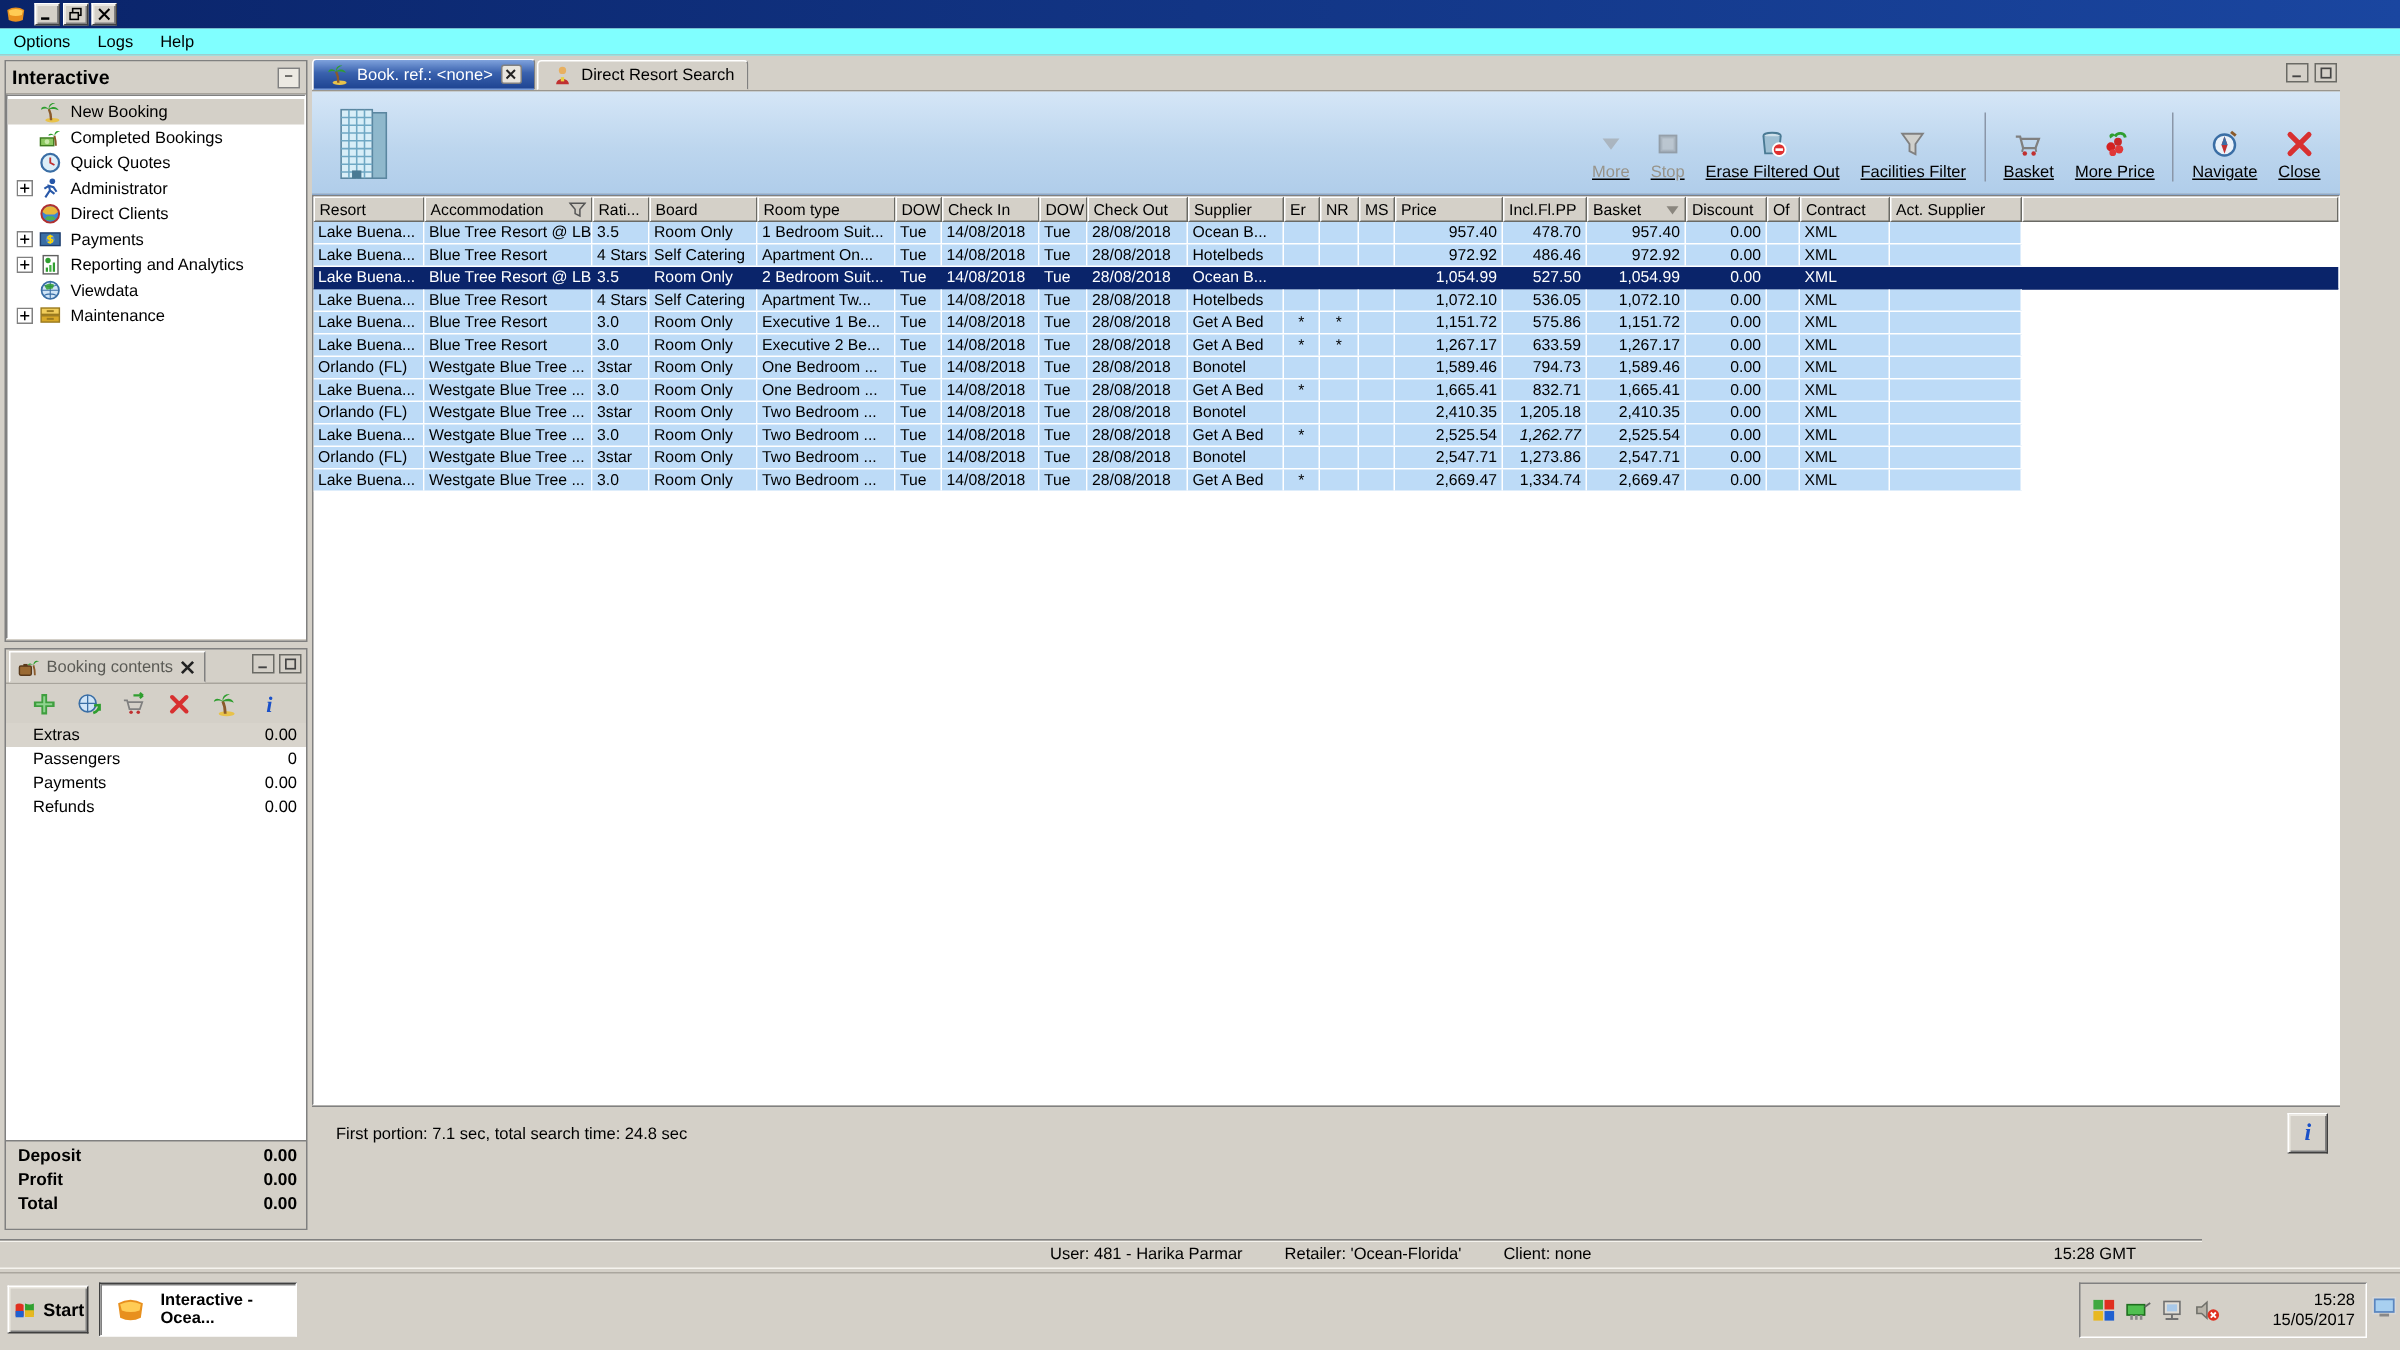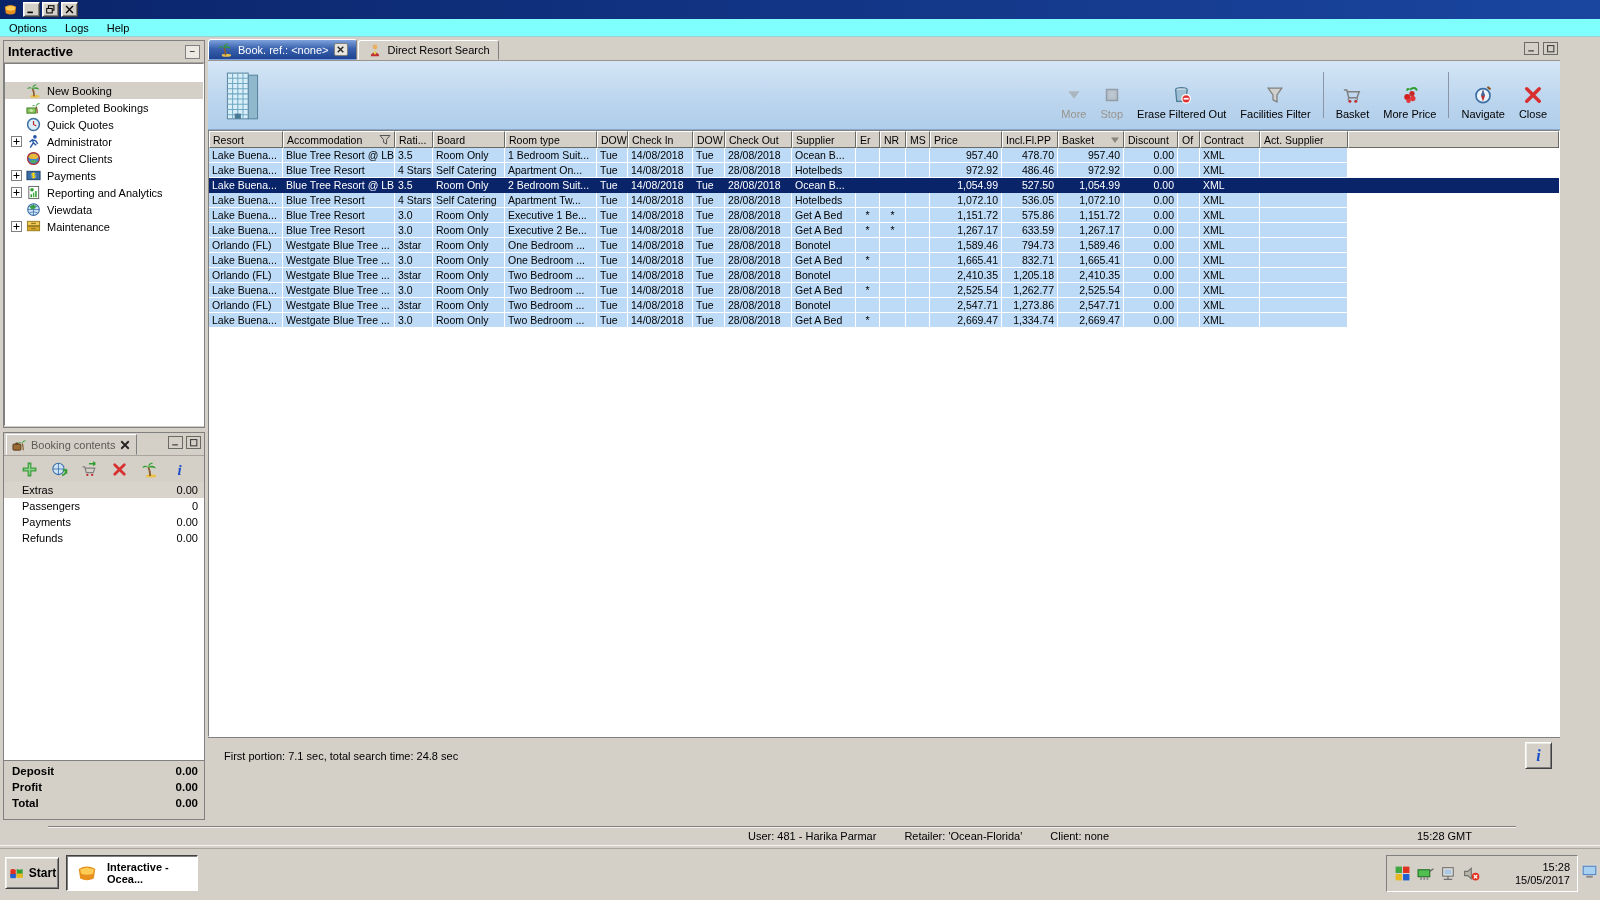--- a/index.html
+++ b/index.html
@@ -18,21 +18,21 @@
 
   
   #menubar { position:absolute; left:0; top:19px; width:1600px; height:18px; background:#80ffff; display:flex; align-items:center; border-bottom:1px solid #9ad0d0; }
   .menu-item { padding:2px 9px; cursor:default; }
 
   
   #sidebar { position:absolute; left:3px; top:40px; width:202px; height:388px; background:#d4d0c8; border:1px solid #808080; }
   #sidebar .hdr { height:22px; display:flex; align-items:center; padding:0 4px; border-bottom:1px solid #a8a49c; background:#d4d0c8; }
   #sidebar .hdr .t { font-weight:bold; font-size:13px; flex:1; }
   .collapse-btn { width:15px; height:14px; border:1px solid #808080; background:#ece9e2; display:flex; align-items:center; justify-content:center; font-size:10px; line-height:10px; }
-  #tree { background:#fff; height:363px; border:1px solid; border-color:#808080 #fff #fff #808080; overflow:hidden; padding-top:18px; }
+  #tree { background:#fff; height:363px; border:1px solid; border-color:#808080 #fff #fff #808080; overflow:hidden; padding-top:2px; }
   .tree-row { display:flex; align-items:center; height:17px; padding-left:6px; white-space:nowrap; }
   .tree-row.sel { background:#d4d0c8; }
   .tree-exp { width:15px; height:11px; display:flex; align-items:center; }
   .tree-exp svg { width:11px; height:11px; }
   .tree-ic { width:17px; height:15px; margin-right:4px; }
   .tree-ic svg { width:15px; height:15px; }
 
   
   #bookpanel { position:absolute; left:3px; top:432px; width:202px; height:388px; background:#d4d0c8; border:1px solid #808080; display:flex; flex-direction:column; }
   #bookpanel .tabrow { height:23px; display:flex; align-items:flex-end; padding-left:2px; border-bottom:1px solid #a8a49c; position:relative; }
@@ -62,21 +62,21 @@
   .mtab .tx { width:14px; height:13px; background:#e8e5de; border:1px solid #808080; border-radius:2px; display:flex; align-items:center; justify-content:center; }
   .mtab .tx svg { width:9px; height:9px; }
   #mdibtns { position:absolute; right:2px; top:2px; display:flex; gap:4px; }
 
   
   #banner { height:69px; background:linear-gradient(180deg,#d5e6f7 0%,#bdd6ee 55%,#b0cdea 100%); border-bottom:1px solid #8aa8cc; display:flex; align-items:center; position:relative; }
   #banner .bicon { width:42px; height:54px; margin:4px 10px 0 14px; }
   #banner .titles { color:#1c437e; }
   #banner .titles .t1 { font-size:16px; font-weight:bold; letter-spacing:.2px; }
   #banner .titles .t2 { font-size:14.5px; margin-top:2px; }
-  #btoolbar { position:absolute; right:6px; top:8px; display:flex; align-items:center; height:52px; }
+  #btoolbar { position:absolute; right:6px; top:8px; display:flex; align-items:flex-end; height:52px;text-decoration:underline; }
   .tbsep { width:1px; height:46px; background:#8a96a8; margin:0 5px; }
   .tbitem { display:flex; flex-direction:column; align-items:center; justify-content:flex-end; gap:3px; padding:0 7px; height:50px; cursor:default; }
   .tbitem .i20 { width:20px; height:20px; }
   .tbitem .lb { font-size:11px; white-space:nowrap; }
   .tbitem.disabled .lb { color:#98948a; }
   .tbitem.disabled .i20 { filter:grayscale(1) opacity(.55); }
 
   
   #resultsbar { height:20px; background:#d4d0c8; display:flex; align-items:center; padding-left:5px; font-weight:bold; font-size:11.5px; border-bottom:1px solid #a8a49c; }
 
@@ -95,21 +95,21 @@
   #mfooter { height:36px; background:#d4d0c8; border-top:1px solid #808080; position:relative; display:flex; align-items:center; padding-left:16px; }
   #infobtn { position:absolute; right:8px; top:4px; width:27px; height:27px; display:flex; align-items:center; justify-content:center; font-family:"Liberation Serif", serif; font-style:italic; font-weight:bold; font-size:16px; color:#1a50c8; }
   #mspacer { height:11px; }
 
   
   #btabs { height:22px; display:flex; align-items:flex-end; padding-left:2px; gap:2px; }
   .btab { height:19px; display:flex; align-items:center; padding:0 8px; border:1px solid; border-color:#fff #808080 #808080 #fff; background:#d4d0c8; white-space:nowrap; }
   .btab.active { font-weight:normal; height:21px; }
 
   
-  #statusbar { position:absolute; left:0; top:826px; width:1468px; height:19px; background:#d4d0c8; border-top:1px solid #808080; box-shadow:inset 0 1px 0 #f5f3ee; display:flex; align-items:center;margin-left:48px; }
+  #statusbar { position:absolute; left:0; top:826px; width:1468px; height:19px; background:#d4d0c8; border-top:1px solid #808080; box-shadow:inset 0 1px 0 #f5f3ee; display:flex; align-items:center; }
   #statusbar .mid { position:absolute; left:700px; display:flex; gap:28px; }
   #statusbar .tm { position:absolute; right:44px; }
 
   
   #taskbar { position:absolute; left:0; top:845px; width:1600px; height:55px; background:#d4d0c8; border-top:1px solid #f5f3ee; box-shadow:inset 0 2px 0 #d4d0c8, inset 0 3px 0 #aaa69e; }
   #startbtn { position:absolute; left:5px; top:11px; width:54px; height:32px; display:flex; align-items:center; justify-content:center; gap:4px; font-weight:bold; font-size:12px; }
   #startbtn svg { width:17px; height:15px; }
   #taskbtn { position:absolute; left:66px; top:9px; width:132px; height:36px; background:#fff; border:1px solid; border-color:#404040 #fff #fff #404040; box-shadow:inset 1px 1px 0 #808080; display:flex; align-items:center; gap:7px; padding-left:7px; font-weight:bold; }
   #taskbtn svg { width:26px; height:22px; }
   #tray { position:absolute; right:22px; top:9px; width:192px; height:37px; border:1px solid; border-color:#808080 #fff #fff #808080; display:flex; align-items:center; gap:6px; padding:0 7px; }
@@ -812,21 +812,21 @@
           <span class="c" style="width: 92px;">Two Bedroom ...</span>
           <span class="c" style="width: 31px;">Tue</span>
           <span class="c" style="width: 65px;">14/08/2018</span>
           <span class="c" style="width: 32px;">Tue</span>
           <span class="c" style="width: 67px;">28/08/2018</span>
           <span class="c" style="width: 64px;">Get A Bed</span>
           <span class="c ac" style="width: 24px;">*</span>
           <span class="c ac" style="width: 26px;"></span>
           <span class="c ac" style="width: 24px;"></span>
           <span class="c ar" style="width: 72px;">2,525.54</span>
-          <span class="c ar" style="width: 56px;">1,262.77</span>
+          <span class="c ar" style="width: 56px; font-style: italic;">1,262.77</span>
           <span class="c ar" style="width: 66px;">2,525.54</span>
           <span class="c ar" style="width: 54px;">0.00</span>
           <span class="c" style="width: 22px;"></span>
           <span class="c" style="width: 60px;">XML</span>
           <span class="c" style="width: 88px;"></span>
         </div>
         <div class="trow">
           <span class="c" style="width: 74px;">Orlando (FL)</span>
           <span class="c" style="width: 112px;">Westgate Blue Tree ...</span>
           <span class="c" style="width: 38px;">3star</span>

